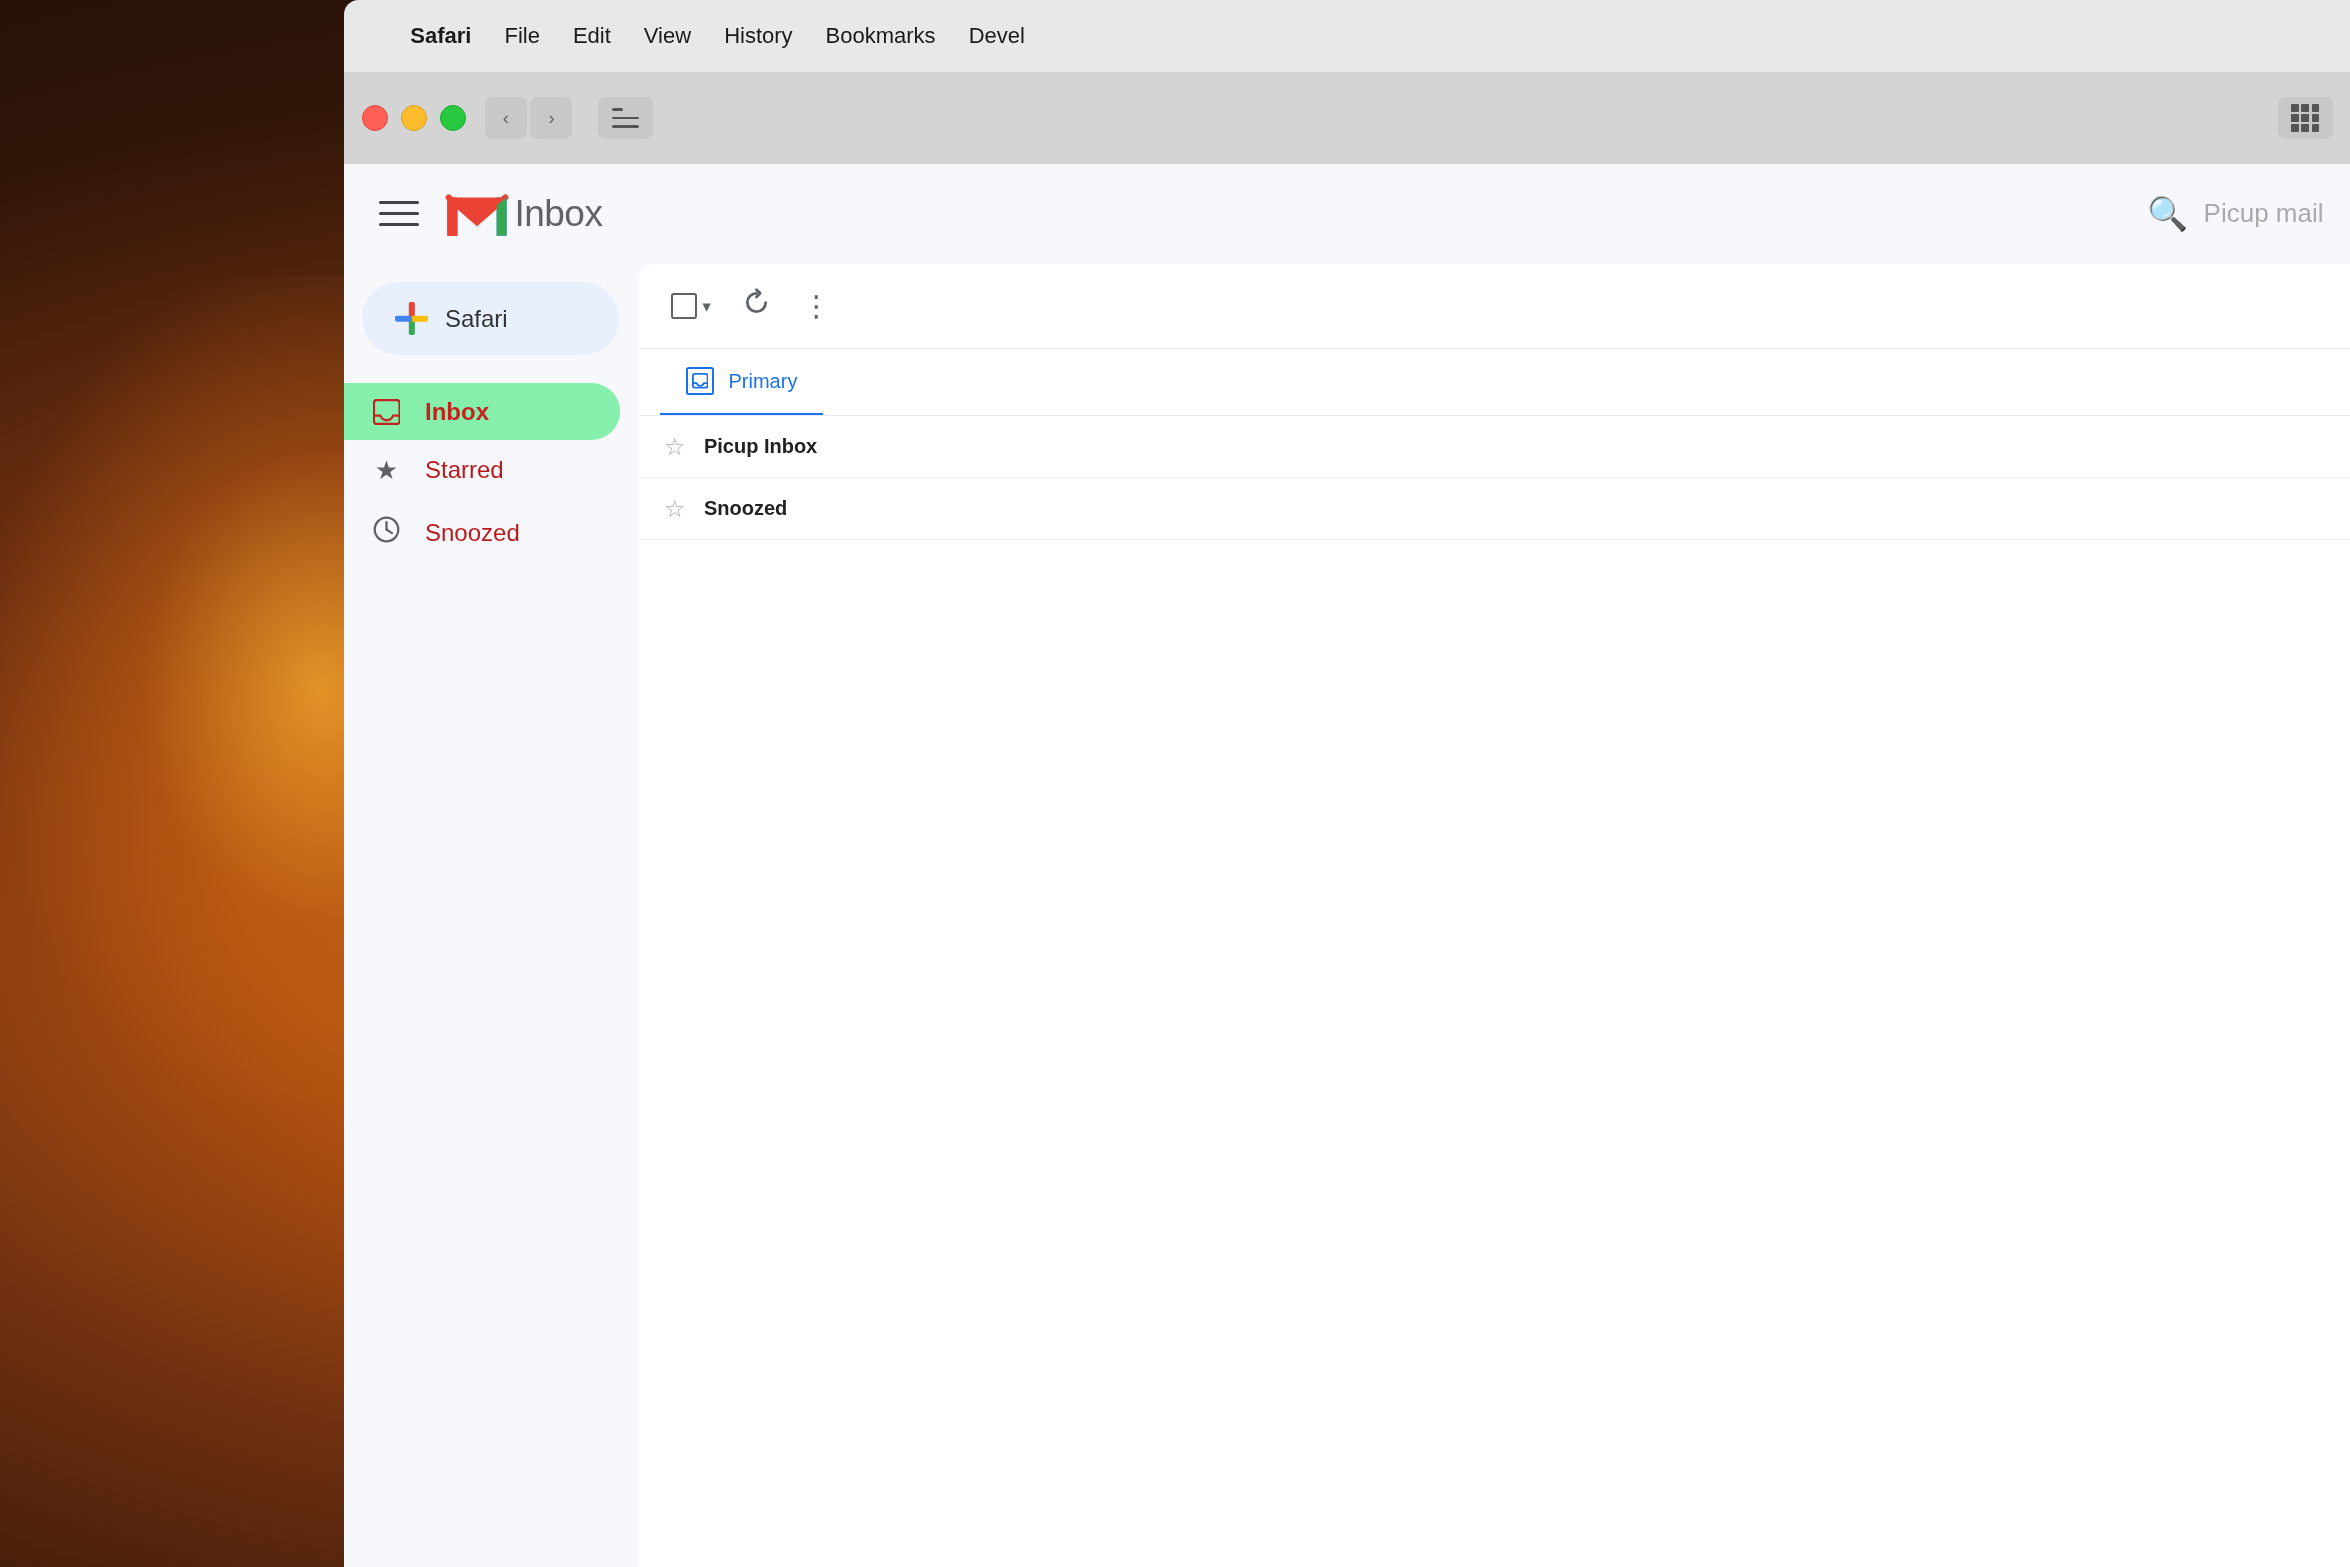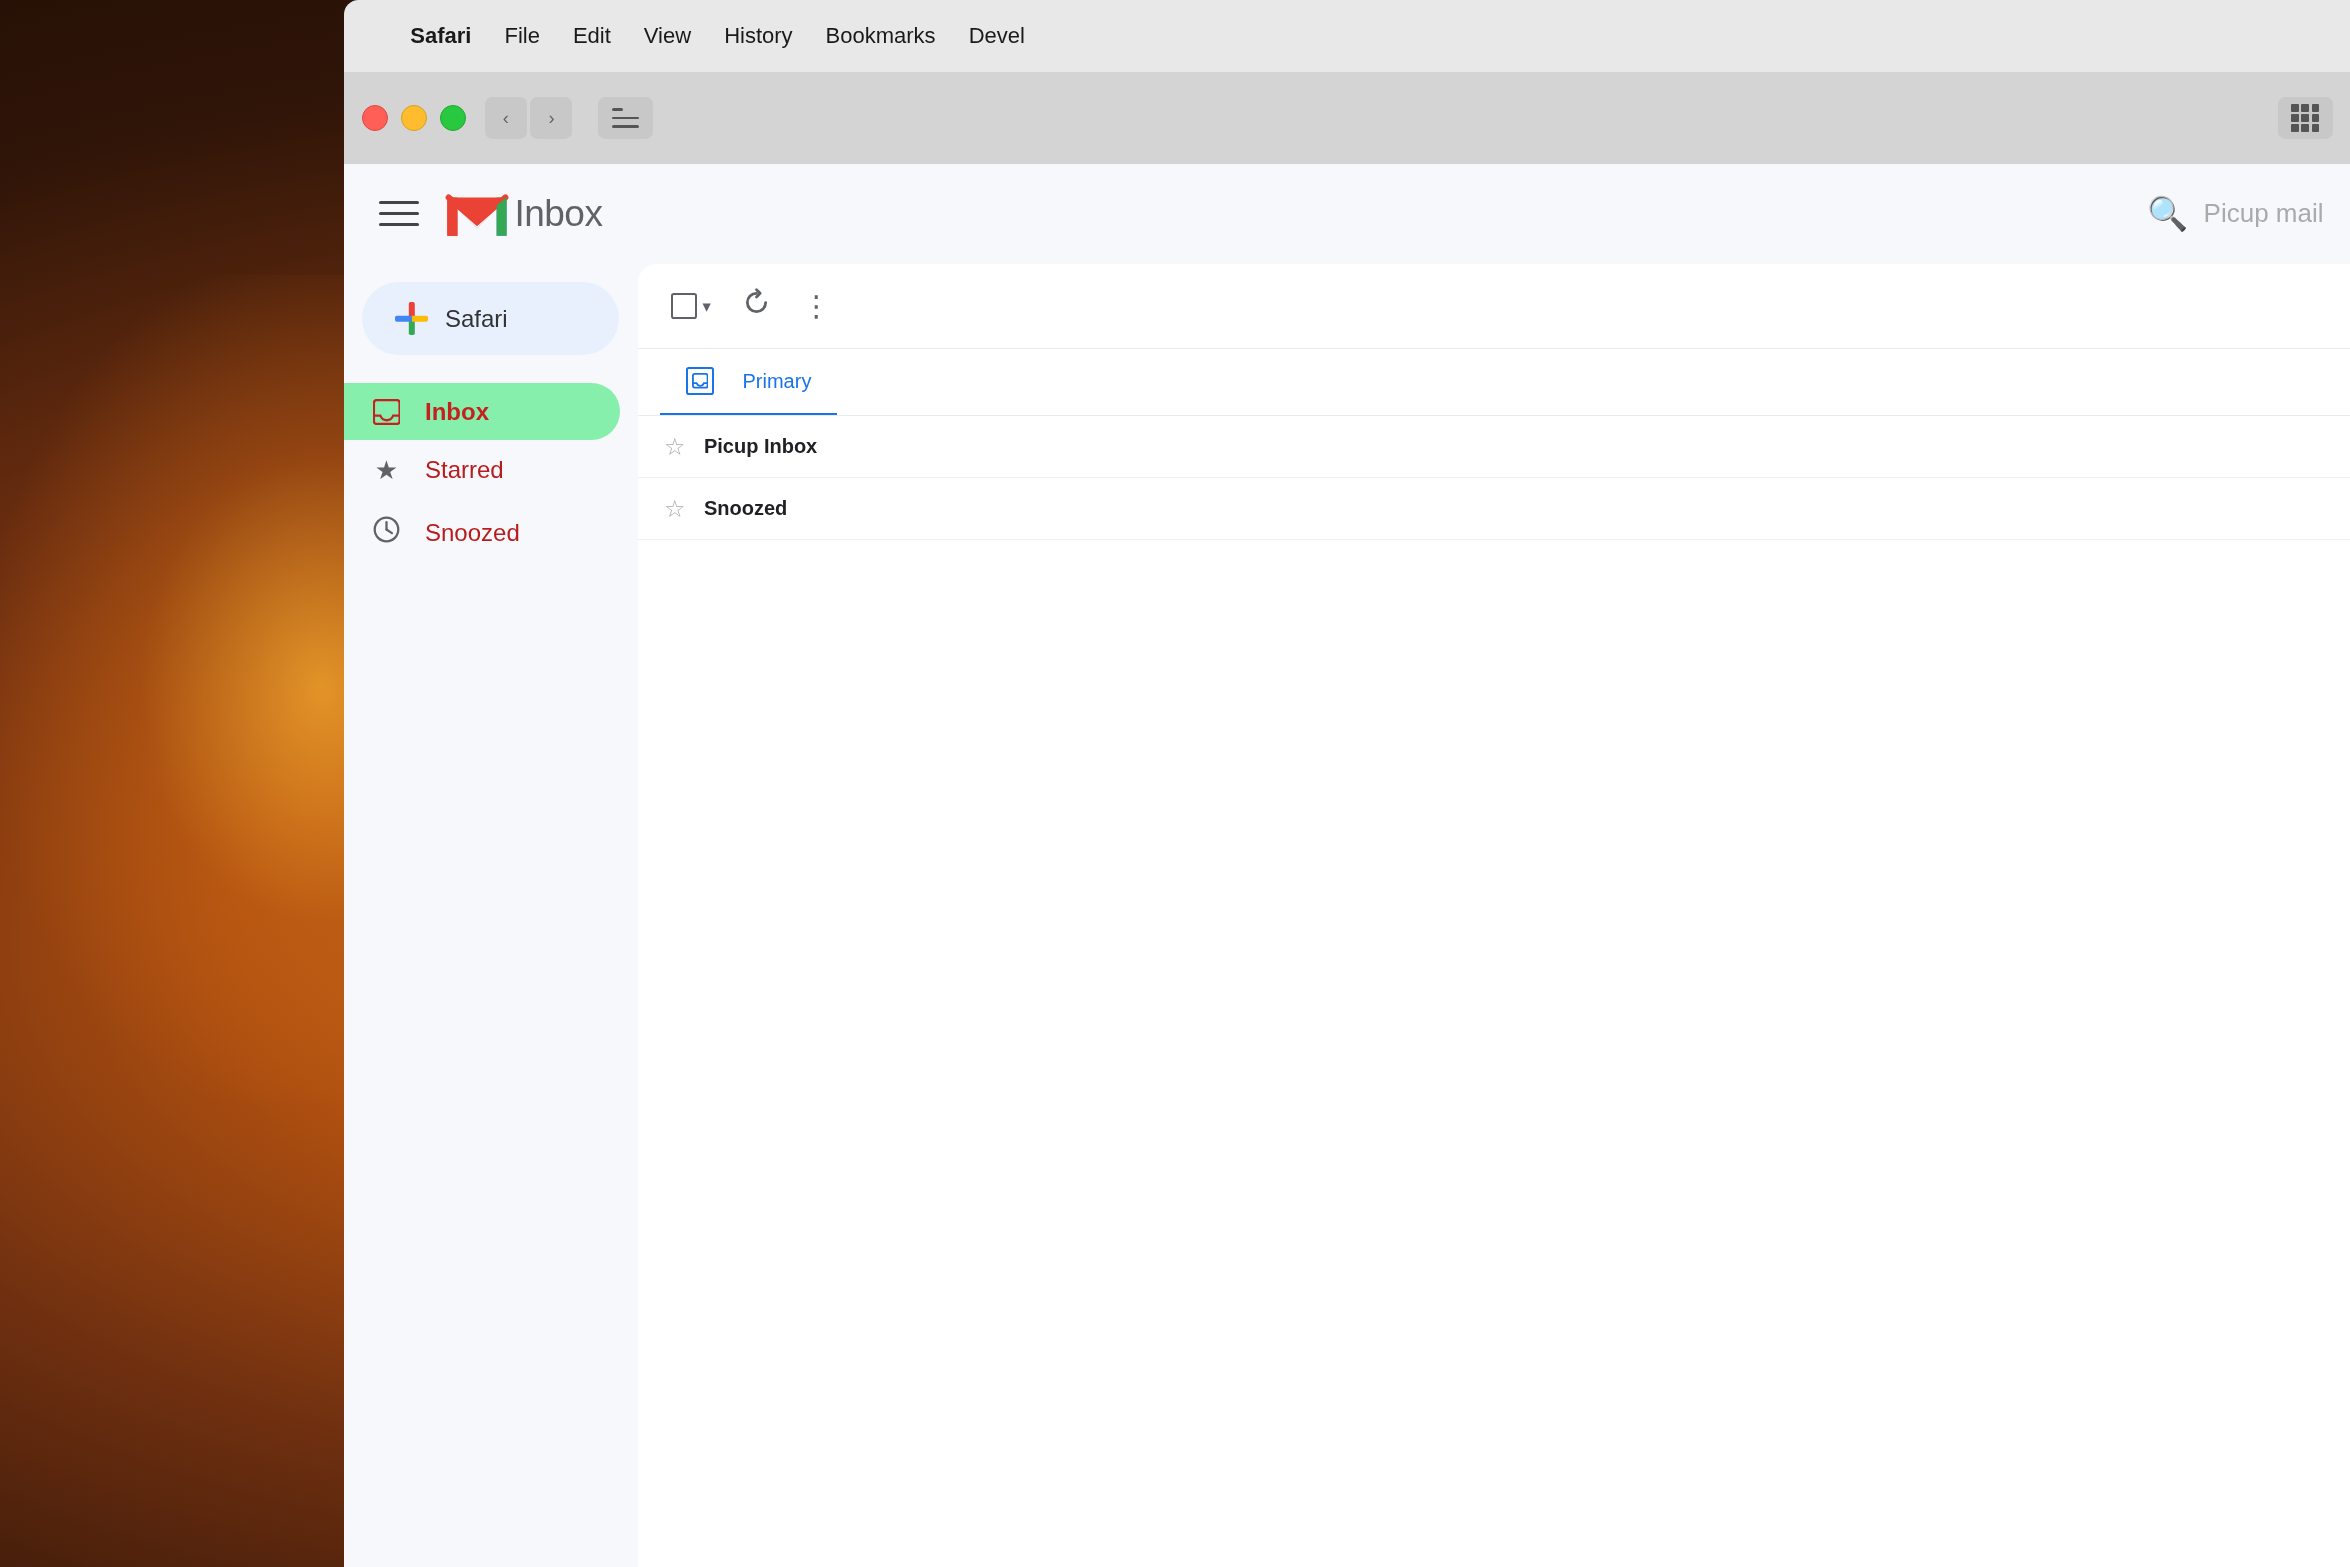--- a/index.html
+++ b/index.html
@@ -431,21 +431,21 @@
     
     .inbox-tabs {
       display: flex;
       border-bottom: 0.9px solid #e8eaf0;
       padding: 0 22px;
     }
 
     .inbox-tab {
       display: flex;
       align-items: center;
-      gap: 29px;
+      gap: 15px;
       padding: 18.4px 26px;
       cursor: pointer;
       border-bottom: 2.8px solid transparent;
       font-size: 20px;
       color: #5f6368;
       text-align: center;
     }
 
     .inbox-tab.active {
       border-bottom-color: #1a73e8;

